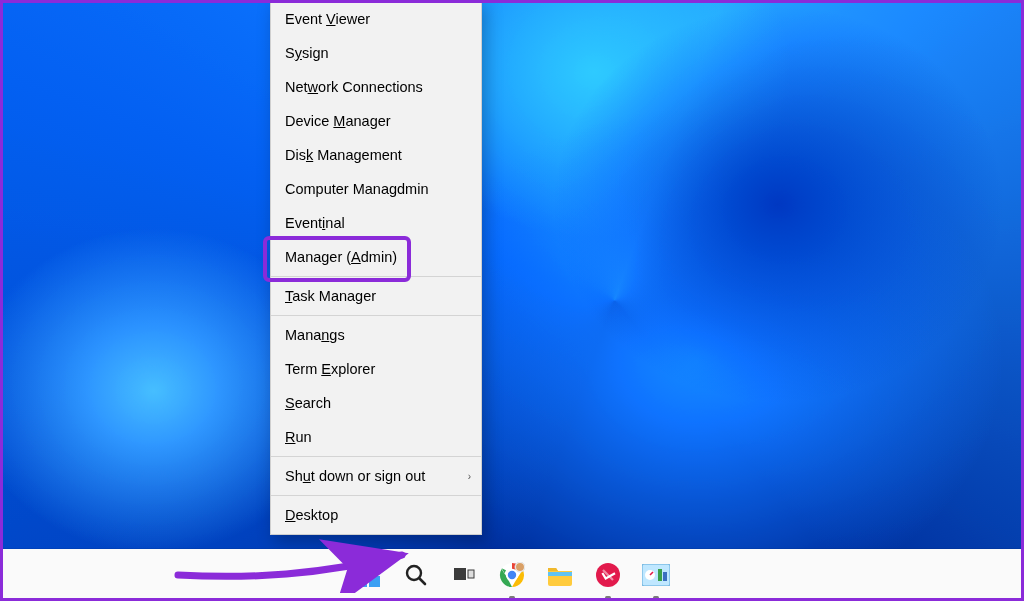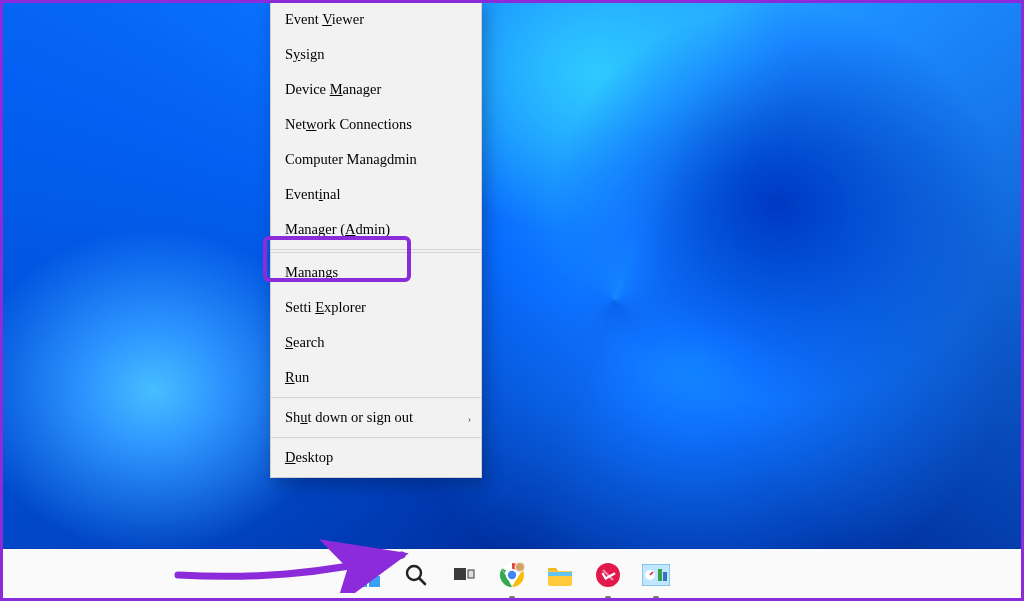--- a/index.html
+++ b/index.html
@@ -38,21 +38,20 @@
   .context-menu {
     position: absolute;
     left: 270px;
     top: 0;
     width: 210px;
     background: #f2f2f2;
     border: 1px solid #cfcfcf;
     border-top: none;
     box-shadow: 4px 6px 16px rgba(0,0,0,0.25);
     padding: 2px 0;
-    font-family: Liberation Serif, serif;
   }
   .context-menu .item {
     font-size: 14.5px;
     color: #000;
     padding: 9px 14px;
     cursor: default;
     white-space: nowrap;
     position: relative;
   }
   .context-menu .item .mnemonic {
@@ -121,29 +120,31 @@
   }
 </style>
 </head>
 <body>
 
 <div class="desktop"></div>
 
 <div class="context-menu" id="context-menu">
     <div class="item"><span>Event </span><span class="mnemonic">V</span><span>iewer</span></div>
     <div class="item"><span>S</span><span class="mnemonic">y</span><span>sign</span></div>
+    <div class="item"><span>Net</span><span class="mnemonic">w</span><span>ork Connections</span></div>
     <div class="item"><span>Device </span><span class="mnemonic">M</span><span>anager</span></div>
-    <div class="item"><span>Net</span><span class="mnemonic">w</span><span>ork Connections</span></div>
+    <div class="item"><span>Dis</span><span class="mnemonic">k</span><span> Management</span></div>
     <div class="item"><span>Computer Mana</span><span class="mnemonic">g</span><span>dmin</span></div>
     <div class="item"><span>Event</span><span class="mnemonic">i</span><span>nal</span></div>
     <div class="item"><span>Manager (</span><span class="mnemonic">A</span><span>dmin)</span></div>
     <div class="sep"></div>
+    <div class="item"><span></span><span class="mnemonic">T</span><span>ask Manager</span></div>
     <div class="sep"></div>
     <div class="item"><span>Mana</span><span class="mnemonic">n</span><span>gs</span></div>
-    <div class="item"><span>Setti </span><span class="mnemonic">E</span><span>xplorer</span></div>
+    <div class="item"><span>Term </span><span class="mnemonic">E</span><span>xplorer</span></div>
     <div class="item"><span></span><span class="mnemonic">S</span><span>earch</span></div>
     <div class="item"><span></span><span class="mnemonic">R</span><span>un</span></div>
     <div class="sep"></div>
     <div class="item"><span>Sh</span><span class="mnemonic">u</span><span>t down or sign out</span><span class="chevron">›</span></div>
     <div class="sep"></div>
     <div class="item"><span></span><span class="mnemonic">D</span><span>esktop</span></div>
   </div>
 
 <div class="highlight-box" id="hl" style="left: 263px; top: 236px; width: 140px; height: 38px;"></div>
 

